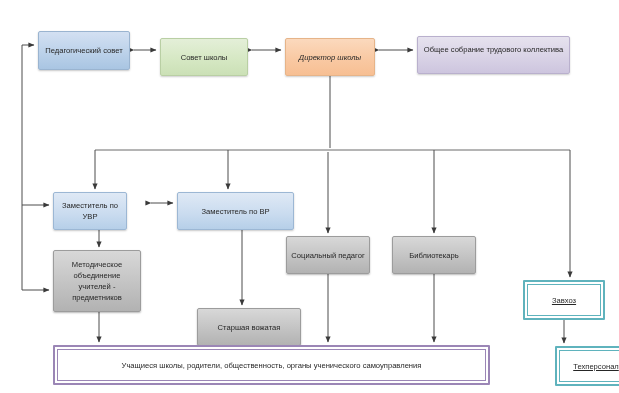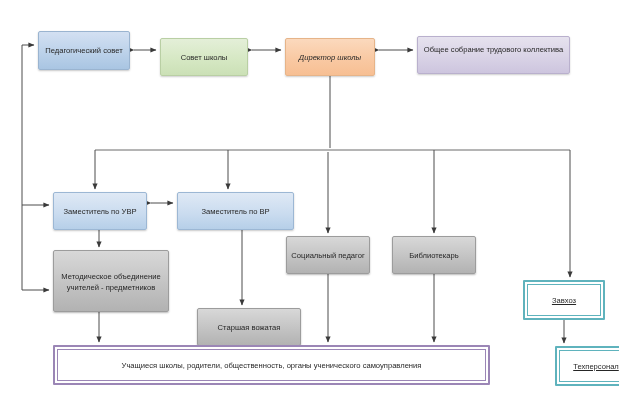--- a/index.html
+++ b/index.html
@@ -149,37 +149,37 @@
   </div>
 
   <div class="node style-orange" style="left:285px; top:38px; width:90px; height:24px;">
     <span>Директор школы</span>
   </div>
 
   <div class="node style-purple" style="left:417px; top:36px; width:153px; height:37px;align-items:flex-end;">
     <span>Общее собрание трудового коллектива</span>
   </div>
 
-  <div class="node style-lightblue" style="left:53px; top:192px; width:94px; height:22px;">
+  <div class="node style-lightblue" style="left:53px; top:192px; width:74px; height:22px;">
     <span>Заместитель по УВР</span>
   </div>
 
   <div class="node style-gray" style="left:286px; top:236px; width:84px; height:35px;">
     <span>Социальный педагог</span>
   </div>
 
   <div class="node style-lightblue" style="left:177px; top:192px; width:117px; height:22px;">
     <span>Заместитель по ВР</span>
   </div>
 
   <div class="node style-gray" style="left:392px; top:236px; width:84px; height:22px;">
     <span>Библиотекарь</span>
   </div>
 
-  <div class="node style-gray" style="left:53px; top:250px; width:116px; height:62px;align-items:flex-end;">
+  <div class="node style-gray" style="left:53px; top:250px; width:88px; height:62px;">
     <span>Методическое объединение учителей - предметников</span>
   </div>
 
   <div class="node style-gray" style="left:197px; top:308px; width:104px; height:22px;">
     <span>Старшая вожатая</span>
   </div>
 
   <div class="node style-teal" style="left:523px; top:280px; width:82px; height:24px;">
     <span>Завхоз</span>
   </div>

